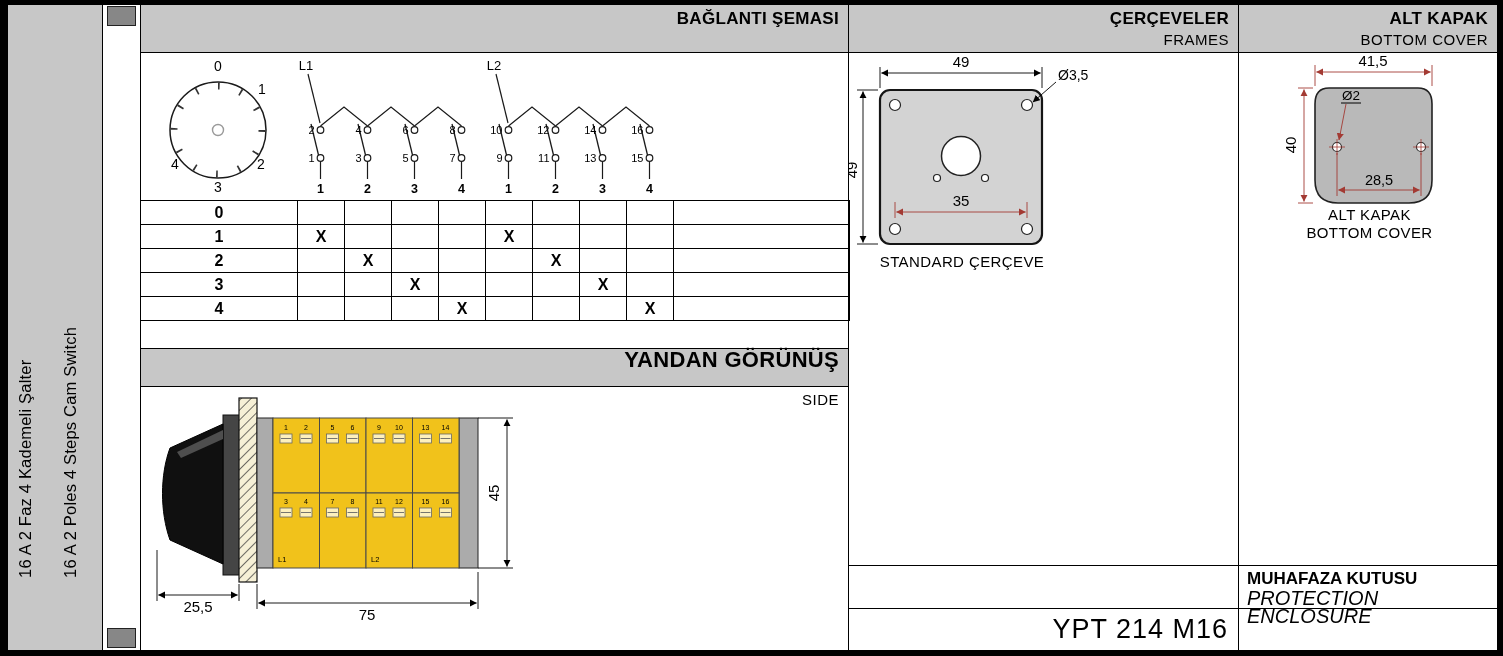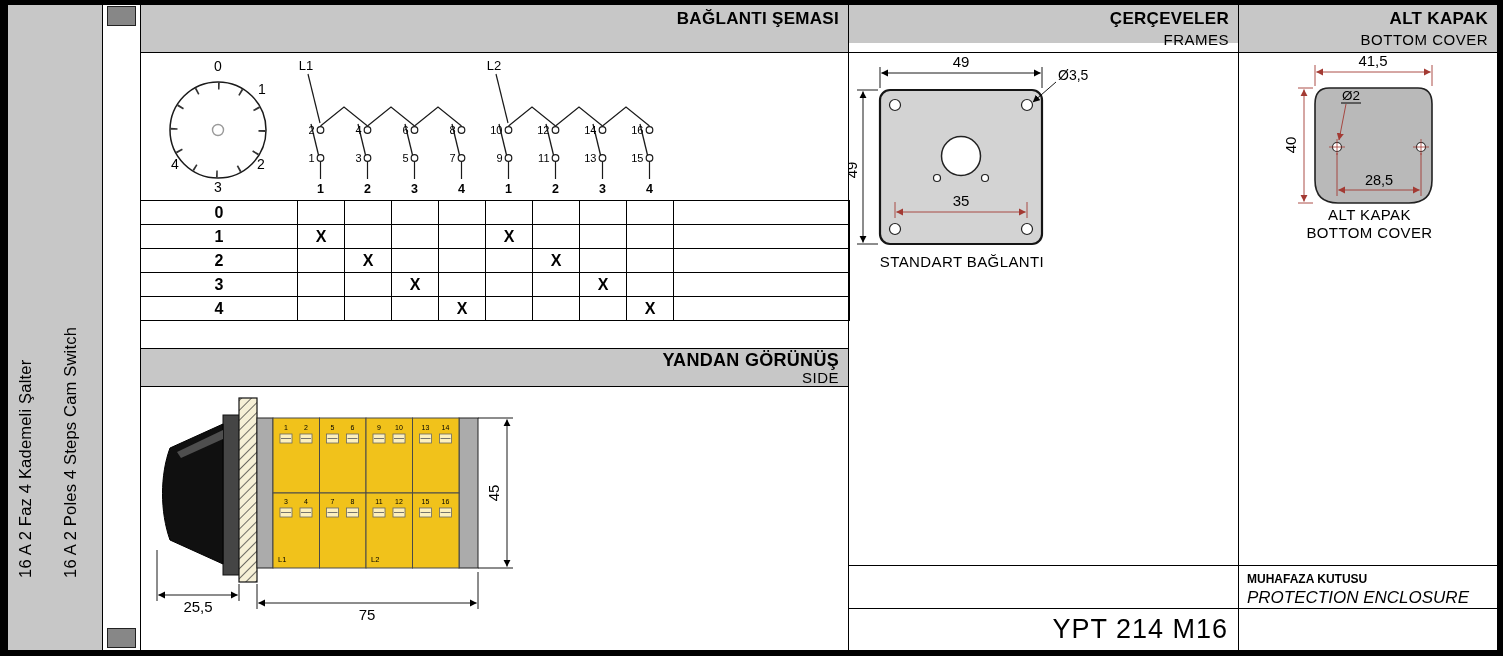--- a/index.html
+++ b/index.html
@@ -16,22 +16,22 @@
   .h-en { font-size:15px; line-height:19px; letter-spacing:.5px; }
   .it { }
   .vside { position:absolute; transform-origin:0 0; transform:rotate(-90deg);
            white-space:nowrap; font-size:16.5px; letter-spacing:.2px; }
   .spine-sq { position:absolute; width:29px; height:20px; background:#878787; border:1px solid #222; }
   #pos-table { position:absolute; left:140px; top:200px; border-collapse:collapse; table-layout:fixed; }
   #pos-table td { border:1.2px solid #000; height:24px; text-align:center;
                   font-size:16px; font-weight:bold; padding:0; overflow:hidden; }
   .caption { position:absolute; text-align:center; font-size:15px; line-height:18px; letter-spacing:.4px; }
   .cell-lbl { position:absolute; padding:3px 0 0 8px; }
-  .cell-lbl .l1 { font-weight:bold; font-size:12px; line-height:20px; }
-  .cell-lbl .l2 { font-style:italic; font-size:17px; line-height:18px; }
+  .cell-lbl .l1 { font-weight:bold; font-size:17px; line-height:20px; }
+  .cell-lbl .l2 { font-style:italic; font-size:20px; line-height:18px; }
   #code-value { position:absolute; text-align:right; font-size:27px; letter-spacing:1px;
                 line-height:40px; padding-right:10px; font-weight:500; }
   svg { position:absolute; }
   svg text { font-family:"Liberation Sans", sans-serif; fill:#000; }
 </style>
 </head>
 <body>
 
 <div id="page">
 
@@ -41,21 +41,21 @@
 
   <div class="abs" style="left:103px; top:5px; width:37px; height:645px; background:#fff;"></div>
   <div class="spine-sq" style="left:107px; top:6px;"></div>
   <div class="spine-sq" style="left:107px; top:628px;"></div>
   <div class="vline" style="left:102px; top:5px; height:645px;"></div>
   <div class="vline" style="left:140px; top:5px; height:645px;"></div>
 
   <div class="hdr" style="left:141px; top:5px; width:707px; height:47px;">
     <div class="h-tr">BAĞLANTI ŞEMASI</div>
   </div>
-  <div class="hdr" style="left:849px; top:5px; width:389px; height:38px;">
+  <div class="hdr" style="left:849px; top:5px; width:389px; height:47px;">
     <div class="h-tr">ÇERÇEVELER</div>
     <div class="h-en it">FRAMES</div>
   </div>
   <div class="hdr" style="left:1239px; top:5px; width:258px; height:47px;">
     <div class="h-tr">ALT KAPAK</div>
     <div class="h-en it">BOTTOM COVER</div>
   </div>
   <div class="hline" style="left:140px; top:52px; width:1357px;"></div>
 
   <svg style="left:140px; top:52px;" width="708" height="148" viewBox="0 0 708 148">
@@ -228,22 +228,22 @@
       <td></td>
       <td></td>
       <td></td>
       <td>X</td>
       <td></td>
     </tr>
   </tbody>
     </table>
 
   <div class="hdr" style="left:141px; top:348px; width:707px; height:39px; border-top:1.2px solid #000; border-bottom:1.2px solid #000; padding-top:1px;">
-    <div class="h-tr" style="font-size:18px; line-height:20px;">YANDAN GÖRÜNÜŞ</div>
-    <div class="h-en" style="line-height:16px;">SIDE</div>
+    <div class="h-tr" style="font-size:22px; line-height:20px;">YANDAN GÖRÜNÜŞ</div>
+    <div class="h-en" style="line-height:16px;margin-top:22px;">SIDE</div>
   </div>
 
   <svg style="left:150px; top:390px;" width="380" height="245" viewBox="0 0 380 245">
     <defs>
       <pattern id="hatch" patternUnits="userSpaceOnUse" width="7" height="7" patternTransform="rotate(45)">
         <rect width="7" height="7" fill="#f6f0d6"></rect>
         <line x1="0" y1="0" x2="0" y2="7" stroke="#333" stroke-width="1.4"></line>
       </pattern>
       <marker id="aS" viewBox="0 0 10 10" refX="9.5" refY="5" markerWidth="8" markerHeight="8" orient="auto-start-reverse">
         <path d="M0,0 L10,5 L0,10 z" fill="#000"></path>
@@ -378,21 +378,21 @@
       <line x1="47" y1="150" x2="47" y2="166"></line>
         <line x1="179" y1="150" x2="179" y2="166"></line>
       <line x1="48.5" y1="160" x2="177.5" y2="160" marker-start="url(#aFr)" marker-end="url(#aFr)"></line>
     </g>
     <text x="113" y="15" font-size="15" text-anchor="middle">49</text>
     <text x="9" y="118" font-size="15" text-anchor="middle" transform="rotate(-90 9 118)">49</text>
     <text x="210" y="28" font-size="14">Ø3,5</text>
     <text x="113" y="154" font-size="15" text-anchor="middle">35</text>
   </svg>
   <div class="caption" style="left:848px; top:253px; width:228px;">
-    <div>STANDART BAĞLANTI</div>
+    <div>STANDARD ÇERÇEVE</div>
   </div>
 
   <svg style="left:1242px; top:52px;" width="255" height="200" viewBox="0 0 255 200">
     <defs>
       <marker id="aC" viewBox="0 0 10 10" refX="9.5" refY="5" markerWidth="8" markerHeight="8" orient="auto-start-reverse">
         <path d="M0,0 L10,5 L0,10 z" fill="#a33a33"></path>
       </marker>
     </defs>
     <path d="M87,36 L176,36 Q190,36 190,52 L190,128 Q190,151 167,151 L96,151 Q73,151 73,128 L73,52 Q73,36 87,36 Z" fill="#b9b9b9" stroke="#222" stroke-width="1.6"></path>
     <g>

